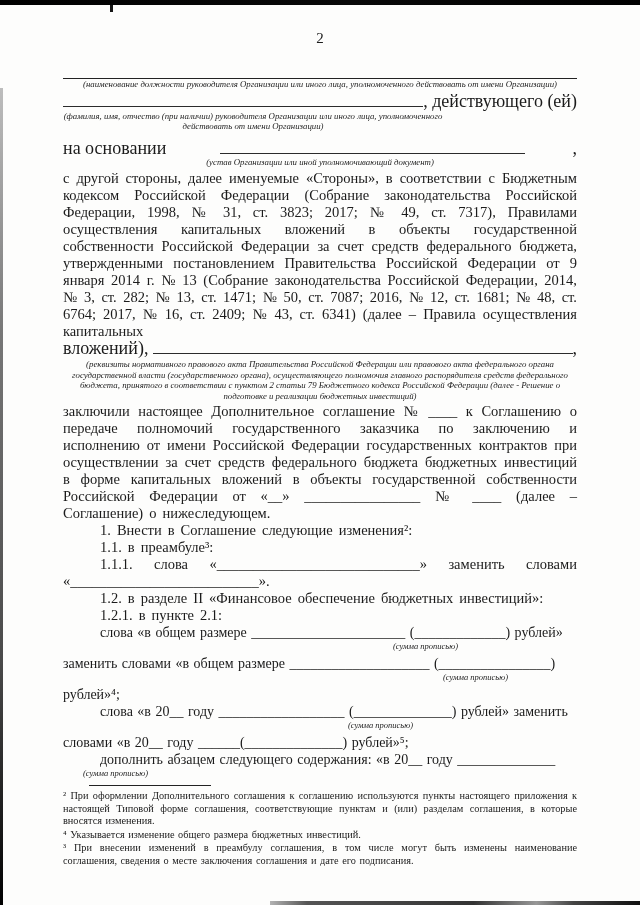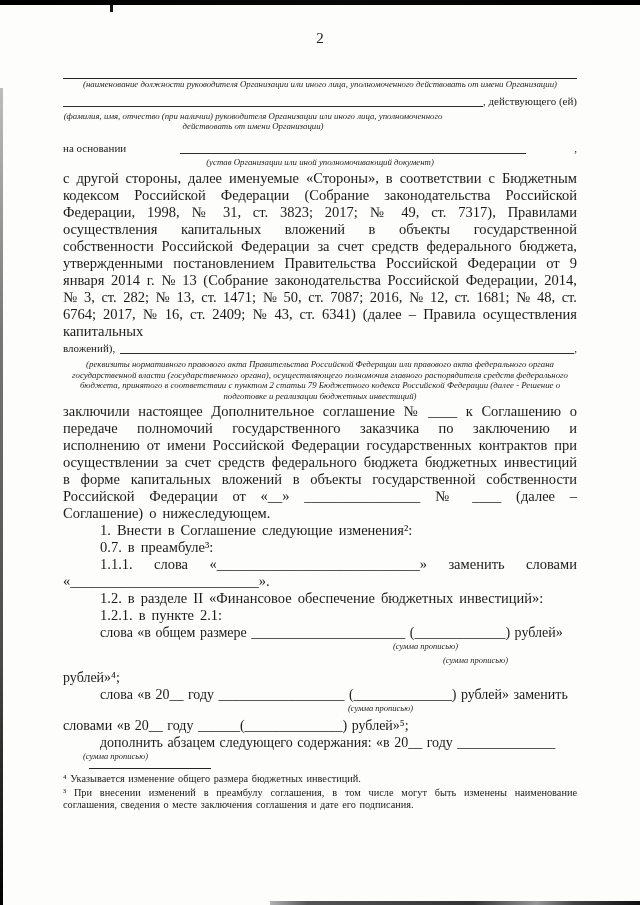--- a/index.html
+++ b/index.html
@@ -24,21 +24,21 @@
   .p1{margin-top:3px;}
   .p2{margin-top:2px;}
 
   .cap{font-size:8.8px;line-height:10.5px;font-style:italic;color:#222;word-spacing:0;}
   .center{text-align:center;}
   .namecap{width:380px;text-align:center;margin-top:1px;}
   .reqcap{width:500px;margin:2px auto 2px auto;}
 
   .rule{margin-top:30px;border-bottom:1.8px solid #232323;height:1px;}
 
-  .frow{display:flex;align-items:flex-end;font-size:11px;line-height:17px;}
+  .frow{display:flex;align-items:flex-end;font-size:18px;line-height:17px;}
   .frow .bline{flex:1;height:0;border-bottom:1.4px solid #2b2b2b;margin-bottom:3px;}
   .nowrap{white-space:nowrap;}
   .acting{margin-top:3px;}
   .basis{margin-top:8px;gap:48px;}
   .basis .bline{margin-left:6px;}
   .tail{margin-top:0;}
   .tail .bline{margin-left:5px;}
 
   .arow{font-size:14px;line-height:17px;white-space:nowrap;overflow:hidden;word-spacing:1px;}
   .ind2{text-indent:37px;}
@@ -86,38 +86,40 @@
     <div class="frow tail">
       <span class="nowrap">вложений),</span>
       <div class="bline"></div>
       <span>,</span>
     </div>
     <div class="cap center reqcap">(реквизиты нормативного правового акта Правительства Российской Федерации или правового акта федерального органа государственной власти (государственного органа), осуществляющего полномочия  главного распорядителя средств федерального бюджета, принятого в соответствии с пунктом 2 статьи 79 Бюджетного кодекса Российской Федерации  (далее - Решение о подготовке и реализации бюджетных инвестиций)</div>
 
     <p class="just p2">заключили настоящее Дополнительное соглашение № ____ к Соглашению о передаче полномочий государственного заказчика по заключению и исполнению от имени Российской Федерации государственных контрактов при осуществлении за счет средств федерального бюджета бюджетных инвестиций в форме капитальных вложений в объекты государственной собственности Российской Федерации от «__» ________________ № ____ (далее – Соглашение) о нижеследующем.</p>
 
     <p class="just ind">1. Внести в Соглашение следующие изменения²:</p>
-    <p class="just ind">0.7. в преамбуле³:</p>
+    <p class="just ind">1.1. в преамбуле³:</p>
     <p class="just ind">1.1.1. слова «____________________________» заменить словами «__________________________».</p>
     <p class="just ind">1.2. в разделе II «Финансовое обеспечение бюджетных инвестиций»:</p>
     <p class="just ind">1.2.1. в пункте 2.1:</p>
 
     <div class="arow ind2">слова «в общем размере ______________________ (_____________) рублей»</div>
     <div class="cap sumcap pos1">(сумма прописью)</div>
 
+    <div class="arow">заменить словами «в общем размере ____________________ (________________)</div>
     <div class="cap sumcap pos2">(сумма прописью)</div>
 
     <div class="arow">рублей»⁴;</div>
 
     <div class="arow ind2">слова «в 20__ году __________________ (______________) рублей» заменить</div>
     <div class="cap sumcap pos4">(сумма прописью)</div>
 
     <div class="arow">словами «в 20__ году ______(______________) рублей»⁵;</div>
 
     <div class="arow ind2">дополнить абзацем следующего содержания: «в 20__ году ______________</div>
     <div class="cap sumcap pos7">(сумма прописью)</div>
 
     <div class="fnsep"></div>
+    <p class="fn">² При оформлении Дополнительного соглашения к соглашению используются пункты настоящего приложения к настоящей Типовой форме соглашения, соответствующие пунктам и (или) разделам соглашения, в которые вносятся изменения.</p>
     <p class="fn">⁴ Указывается изменение общего размера бюджетных инвестиций.</p>
     <p class="fn">³ При внесении изменений в преамбулу соглашения, в том числе могут быть изменены наименование соглашения, сведения о месте заключения соглашения и дате его подписания.</p>
 
   </div>
 </div>
 
 </body></html>

